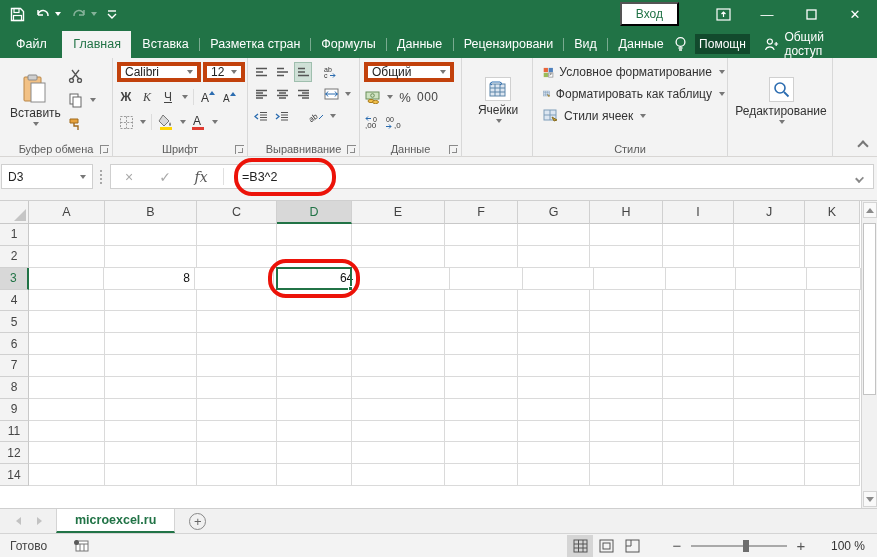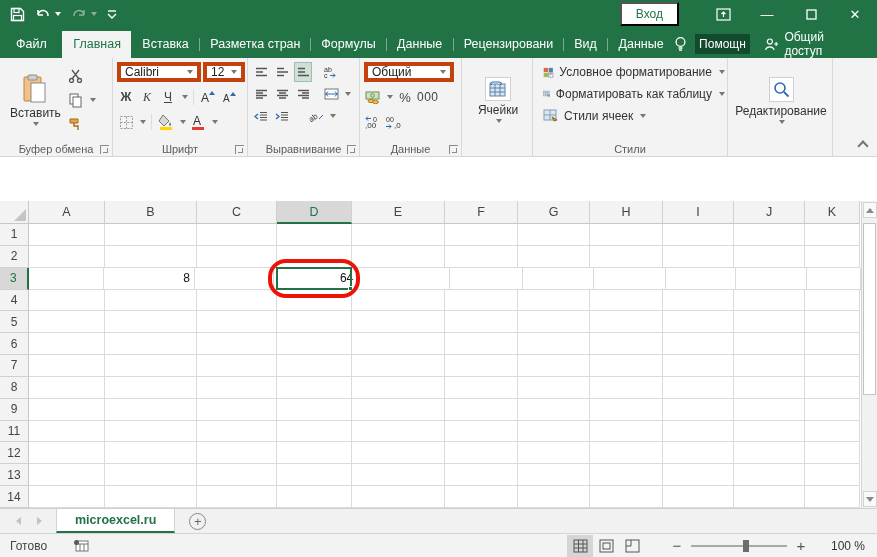--- a/index.html
+++ b/index.html
@@ -461,20 +461,36 @@
         <span>Редактирование</span>
         <span class="dd ddg"></span>
       </div>
     </div>
 
     <div style="flex:1;position:relative;border:none;">
       <span class="chev-up"></span>
     </div>
   </div>
 
+  <div class="fbar">
+    <div class="namebox">
+      <span>D3</span>
+      <span class="dd ddg"></span>
+    </div>
+    <div class="fgrip"></div>
+    <div class="fwrap">
+      <span class="fico">×</span>
+      <span class="fico">✓</span>
+      <span class="fico fx">fx</span>
+      <span class="fdiv"></span>
+      <span class="ftext">=B3^2</span>
+      <span class="fchev"></span>
+    </div>
+    <div class="red-oval" style="left:234px;top:1px;width:102px;height:38px;"></div>
+  </div>
 
   <div class="sheet" id="sheet">
       <div class="hrow">
         <div class="corner" style="width: 29px;"></div>
         <div class="chead" style="width: 76px;">A</div>
         <div class="chead" style="width: 92px;">B</div>
         <div class="chead" style="width: 80px;">C</div>
         <div class="chead sel" style="width: 75px;">D</div>
         <div class="chead" style="width: 93px;">E</div>
         <div class="chead" style="width: 73px;">F</div>
@@ -632,34 +648,20 @@
         <div class="cell" style="width: 75px;"></div>
         <div class="cell" style="width: 93px;"></div>
         <div class="cell" style="width: 73px;"></div>
         <div class="cell" style="width: 72px;"></div>
         <div class="cell" style="width: 73px;"></div>
         <div class="cell" style="width: 71px;"></div>
         <div class="cell" style="width: 71px;"></div>
         <div class="cell" style="width: 55px;"></div>
       </div>
       <div class="grow">
-        <div class="rhead" style="width: 29px;">13</div>
-        <div class="cell" style="width: 76px;"></div>
-        <div class="cell" style="width: 92px;"></div>
-        <div class="cell" style="width: 80px;"></div>
-        <div class="cell" style="width: 75px;"></div>
-        <div class="cell" style="width: 93px;"></div>
-        <div class="cell" style="width: 73px;"></div>
-        <div class="cell" style="width: 72px;"></div>
-        <div class="cell" style="width: 73px;"></div>
-        <div class="cell" style="width: 71px;"></div>
-        <div class="cell" style="width: 71px;"></div>
-        <div class="cell" style="width: 55px;"></div>
-      </div>
-      <div class="grow">
         <div class="rhead" style="width: 29px;">14</div>
         <div class="cell" style="width: 76px;"></div>
         <div class="cell" style="width: 92px;"></div>
         <div class="cell" style="width: 80px;"></div>
         <div class="cell" style="width: 75px;"></div>
         <div class="cell" style="width: 93px;"></div>
         <div class="cell" style="width: 73px;"></div>
         <div class="cell" style="width: 72px;"></div>
         <div class="cell" style="width: 73px;"></div>
         <div class="cell" style="width: 71px;"></div>

